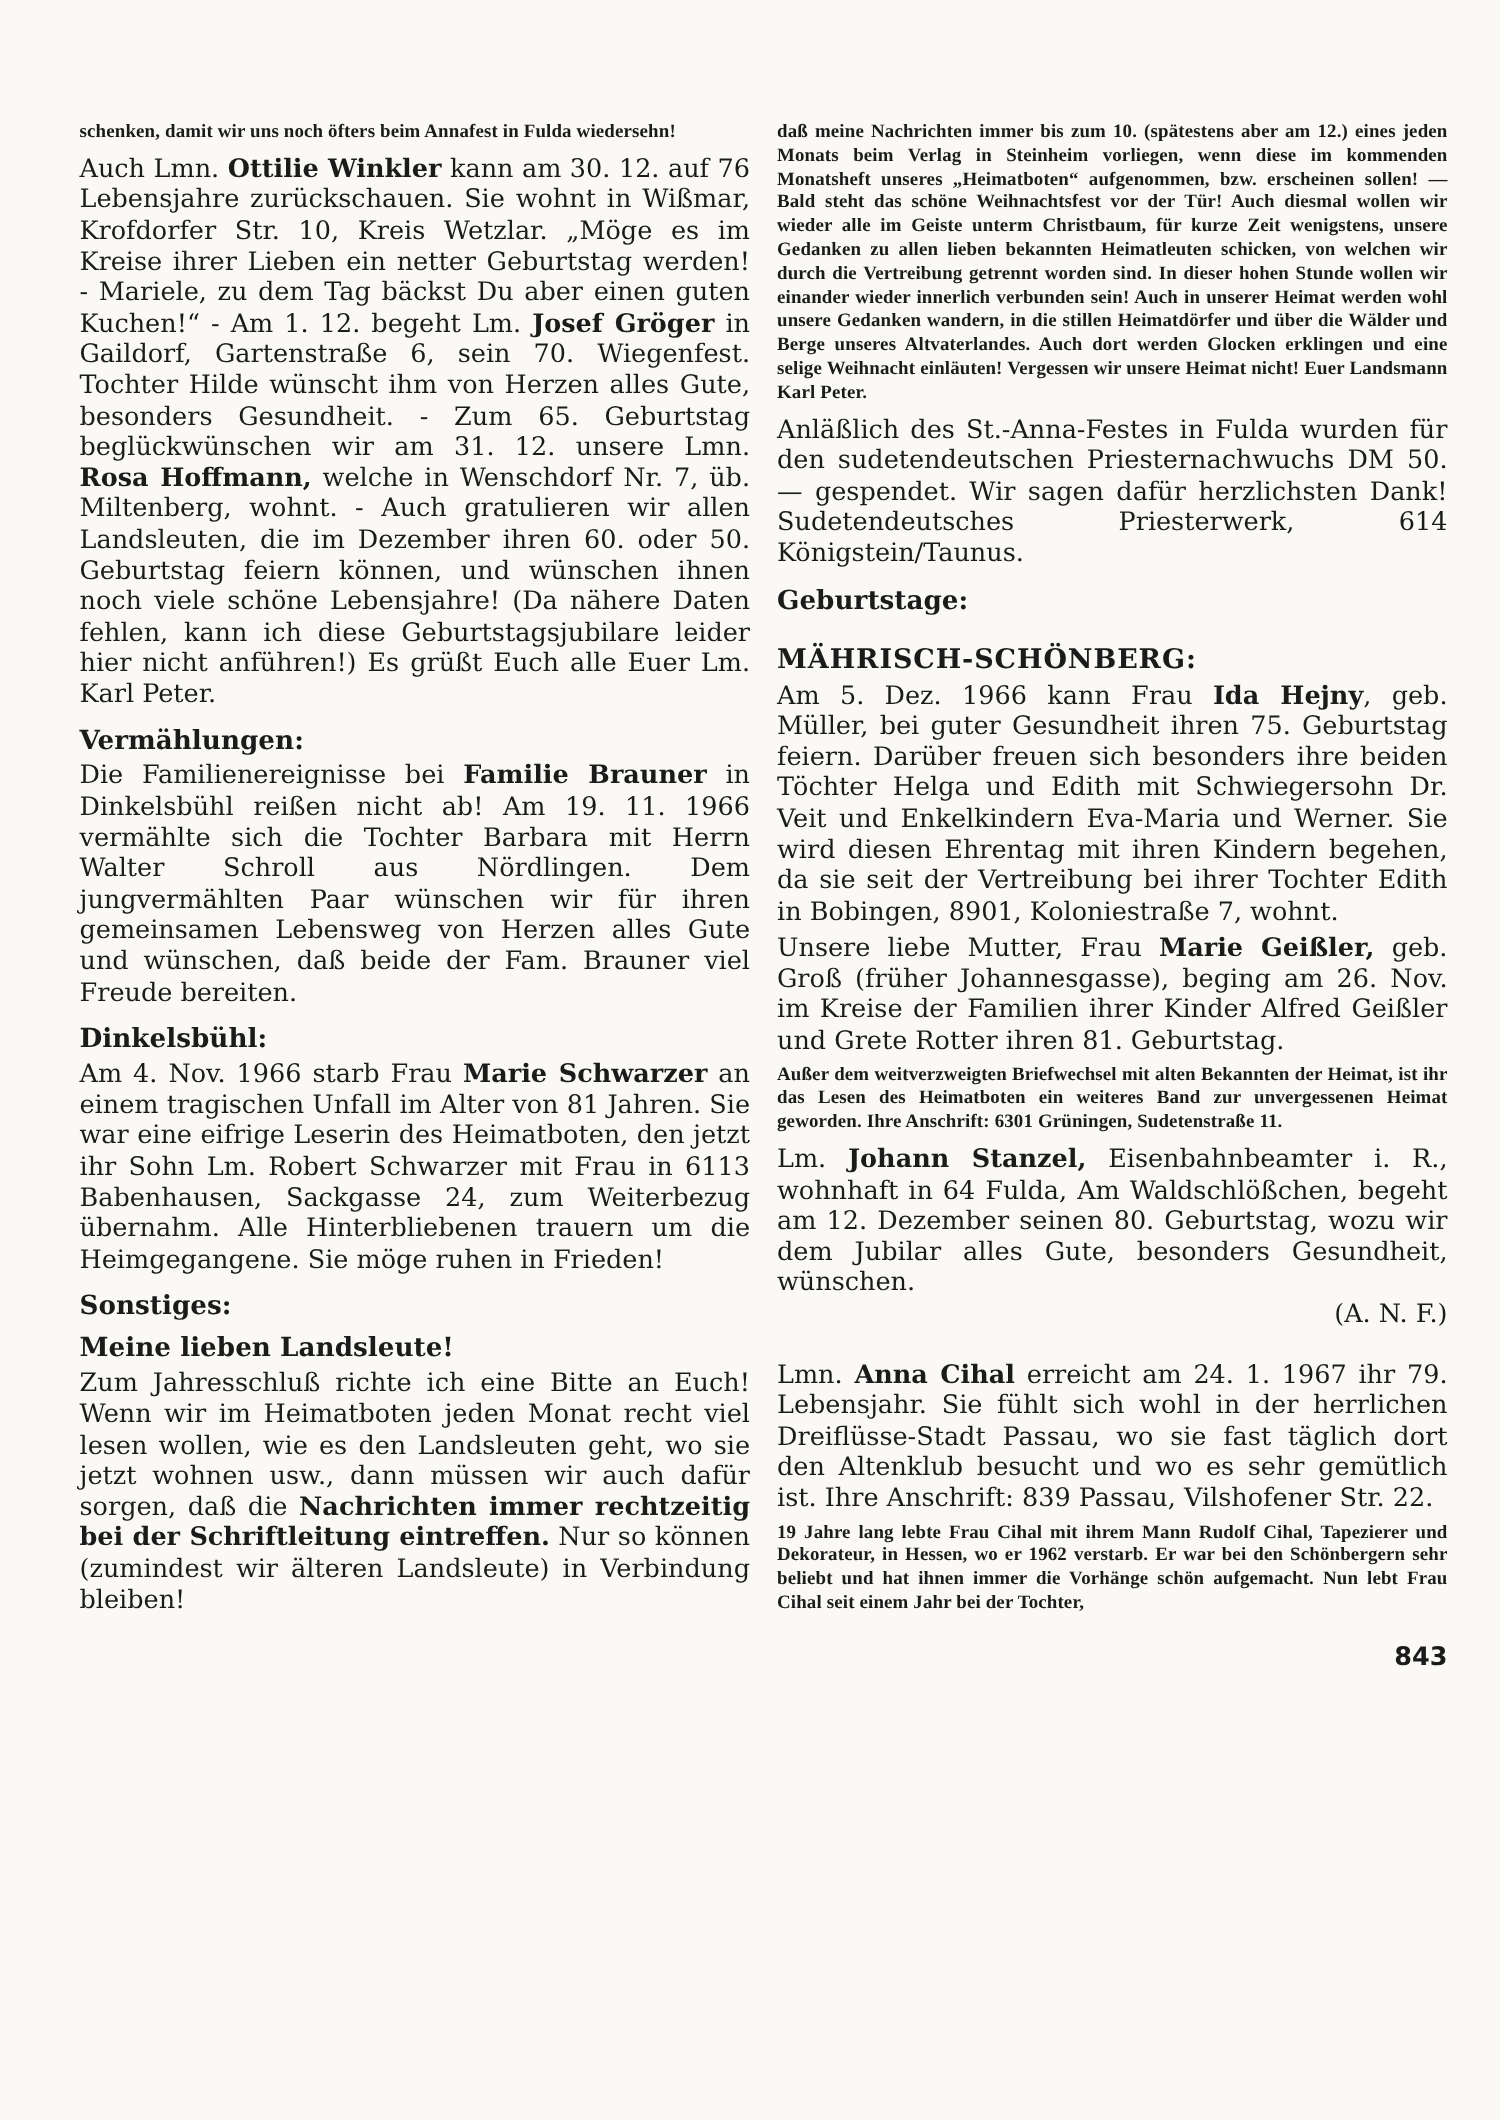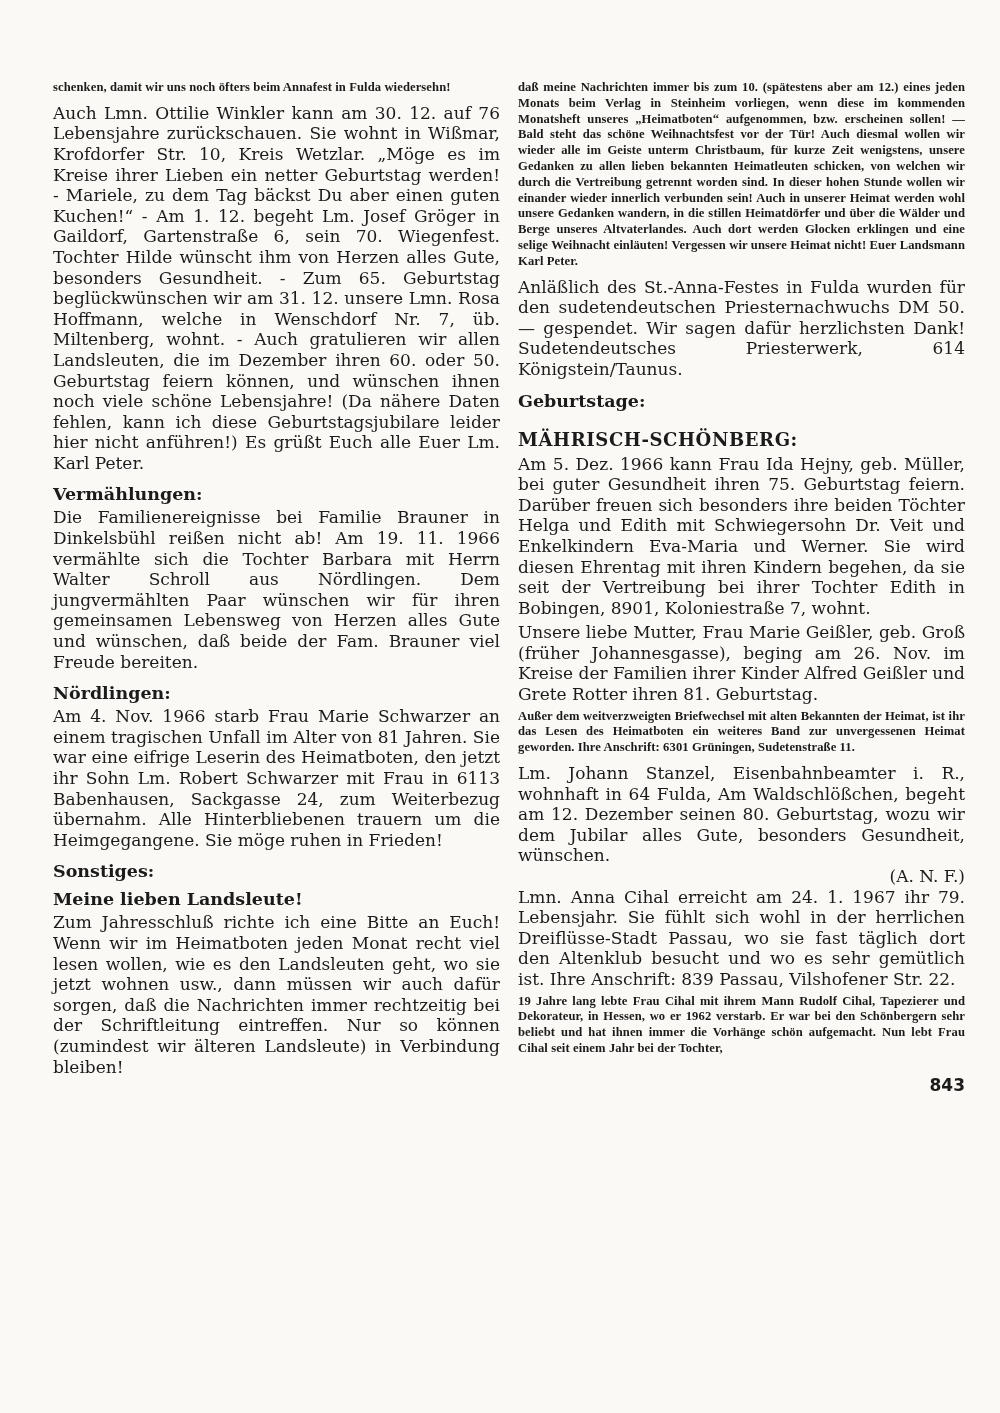--- a/index.html
+++ b/index.html
@@ -55,37 +55,37 @@
   .block.pagenum {
     font-size: 17px; line-height: 20px;
     font-weight: 700;
     text-align: right;
     margin-top: 18px;
     font-family: "DejaVu Sans", sans-serif;
   }
   .block.small + .block.body { margin-top: 7px; }
   .block.body + .block.body { margin-top: 4px; }
   .block.body + .block.small { margin-top: 4px; }
-  .block.signoff + .block.body { margin-top: 0; }
+  .block.signoff + .block.body { margin-top: 20px; }
   .block.heading + .block.body,
   .block.heading2 + .block.body,
   .block.caps-heading + .block.heading { margin-top: 2px; }
-  .b { font-weight: 400; }
+  .b { font-weight: 700; }
 </style>
 </head>
 <body>
 
 <div class="sheet">
   <div class="columns">
     <div class="column">
         <div class="block small"><span>schenken, damit wir uns noch öfters beim Annafest in Fulda wiedersehn!</span></div>
         <div class="block body"><span>Auch Lmn. </span><span class="b">Ottilie Winkler</span><span> kann am 30. 12. auf 76 Lebensjahre zurückschauen. Sie wohnt in Wißmar, Krofdorfer Str. 10, Kreis Wetzlar. „Möge es im Kreise ihrer Lieben ein netter Geburtstag werden! - Mariele, zu dem Tag bäckst Du aber einen guten Kuchen!“ - Am 1. 12. begeht Lm. </span><span class="b">Josef Gröger</span><span> in Gaildorf, Gartenstraße 6, sein 70. Wiegenfest. Tochter Hilde wünscht ihm von Herzen alles Gute, besonders Gesundheit. - Zum 65. Geburtstag beglückwünschen wir am 31. 12. unsere Lmn. </span><span class="b">Rosa Hoffmann,</span><span> welche in Wenschdorf Nr. 7, üb. Miltenberg, wohnt. - Auch gratulieren wir allen Landsleuten, die im Dezember ihren 60. oder 50. Geburtstag feiern können, und wünschen ihnen noch viele schöne Lebensjahre! (Da nähere Daten fehlen, kann ich diese Geburtstagsjubilare leider hier nicht anführen!) Es grüßt Euch alle Euer Lm. Karl Peter.</span></div>
         <div class="block heading"><span>Vermählungen:</span></div>
         <div class="block body"><span>Die Familienereignisse bei </span><span class="b">Familie Brauner</span><span> in Dinkelsbühl reißen nicht ab! Am 19. 11. 1966 vermählte sich die Tochter Barbara mit Herrn Walter Schroll aus Nördlingen. Dem jungvermählten Paar wünschen wir für ihren gemeinsamen Lebensweg von Herzen alles Gute und wünschen, daß beide der Fam. Brauner viel Freude bereiten.</span></div>
-        <div class="block heading"><span>Nördlingen:</span></div>
+        <div class="block heading"><span>Dinkelsbühl:</span></div>
         <div class="block body"><span>Am 4. Nov. 1966 starb Frau </span><span class="b">Marie Schwarzer</span><span> an einem tragischen Unfall im Alter von 81 Jahren. Sie war eine eifrige Leserin des Heimatboten, den jetzt ihr Sohn Lm. Robert Schwarzer mit Frau in 6113 Babenhausen, Sackgasse 24, zum Weiterbezug übernahm. Alle Hinterbliebenen trauern um die Heimgegangene. Sie möge ruhen in Frieden!</span></div>
         <div class="block heading"><span>Sonstiges:</span></div>
         <div class="block heading2"><span>Meine lieben Landsleute!</span></div>
         <div class="block body"><span>Zum Jahresschluß richte ich eine Bitte an Euch! Wenn wir im Heimatboten jeden Monat recht viel lesen wollen, wie es den Landsleuten geht, wo sie jetzt wohnen usw., dann müssen wir auch dafür sorgen, daß die </span><span class="b">Nachrichten immer rechtzeitig bei der Schriftleitung eintreffen.</span><span> Nur so können (zumindest wir älteren Landsleute) in Verbindung bleiben!</span></div>
       </div>
     <div class="column">
         <div class="block small"><span>daß meine Nachrichten immer bis zum 10. (spätestens aber am 12.) eines jeden Monats beim Verlag in Steinheim vorliegen, wenn diese im kommenden Monatsheft unseres „Heimatboten“ aufgenommen, bzw. erscheinen sollen! — Bald steht das schöne Weihnachtsfest vor der Tür! Auch diesmal wollen wir wieder alle im Geiste unterm Christbaum, für kurze Zeit wenigstens, unsere Gedanken zu allen lieben bekannten Heimatleuten schicken, von welchen wir durch die Vertreibung getrennt worden sind. In dieser hohen Stunde wollen wir einander wieder innerlich verbunden sein! Auch in unserer Heimat werden wohl unsere Gedanken wandern, in die stillen Heimatdörfer und über die Wälder und Berge unseres Altvaterlandes. Auch dort werden Glocken erklingen und eine selige Weihnacht einläuten! Vergessen wir unsere Heimat nicht! Euer Landsmann Karl Peter.</span></div>
         <div class="block body"><span>Anläßlich des St.-Anna-Festes in Fulda wurden für den sudetendeutschen Priesternachwuchs DM 50.— gespendet. Wir sagen dafür herzlichsten Dank! Sudetendeutsches Priesterwerk, 614 Königstein/Taunus.</span></div>
         <div class="block heading"><span>Geburtstage:</span></div>
         <div class="block caps-heading"><span>MÄHRISCH-SCHÖNBERG:</span></div>

